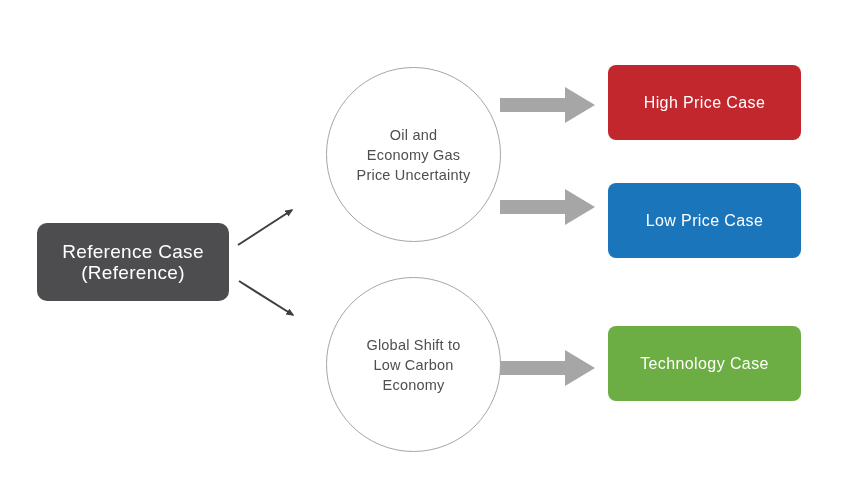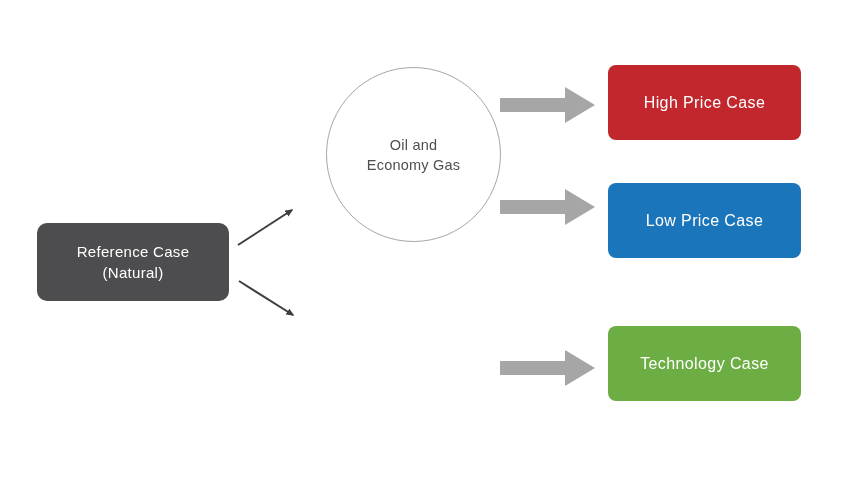--- a/index.html
+++ b/index.html
@@ -28,21 +28,21 @@
     align-items: center;
     justify-content: center;
     text-align: center;
     box-sizing: border-box;
   }
   .root-node {
     left: 37px; top: 223px;
     width: 192px; height: 78px;
     border-radius: 10px;
     color: #ffffff;
-    font-size: 15px;
+    font-size: 19px;
     line-height: 21px;
     letter-spacing: 0.3px;
   }
   .circle-node {
     left: 326px;
     width: 175px; height: 175px;
     border-radius: 50%;
     border: 1.5px solid #a6a6a6;
     background: #ffffff;
     color: #4f4f4f;
@@ -83,28 +83,34 @@
       <marker id="ah" markerWidth="9" markerHeight="8" refX="6.5" refY="3.5" orient="auto" markerUnits="userSpaceOnUse">
         <path d="M0,0 L8,3.5 L0,7 Z" fill="#3f3f3f"></path>
       </marker>
     </defs>
     <line x1="238" y1="245" x2="292" y2="210" stroke-width="2" marker-end="url(#ah)" stroke="#3f3f3f"></line>
     <line x1="239" y1="281" x2="293" y2="315" stroke-width="2" marker-end="url(#ah)" stroke="#3f3f3f"></line>
   </svg>
 
   <div class="node root-node" style="background-color: rgb(77, 77, 79);">
     <span class="line">Reference Case</span>
-    <span class="line">(Natural)</span>
+    <span class="line">(Reference)</span>
   </div>
 
   <div class="node circle-node circle-top">
     <span class="line">Oil and</span>
     <span class="line">Economy Gas</span>
+    <span class="line">Price Uncertainty</span>
   </div>
 
+  <div class="node circle-node circle-bottom">
+    <span class="line">Global Shift to</span>
+    <span class="line">Low Carbon</span>
+    <span class="line">Economy</span>
+  </div>
 
   <svg class="block-arrow block-arrow-1" viewBox="0 0 95 36">
     <polygon points="0,11 65,11 65,0 95,18 65,36 65,25 0,25" fill="#a6a6a6"></polygon>
   </svg>
   <svg class="block-arrow block-arrow-2" viewBox="0 0 95 36">
     <polygon points="0,11 65,11 65,0 95,18 65,36 65,25 0,25" fill="#a6a6a6"></polygon>
   </svg>
   <svg class="block-arrow block-arrow-3" viewBox="0 0 95 36">
     <polygon points="0,11 65,11 65,0 95,18 65,36 65,25 0,25" fill="#a6a6a6"></polygon>
   </svg>

